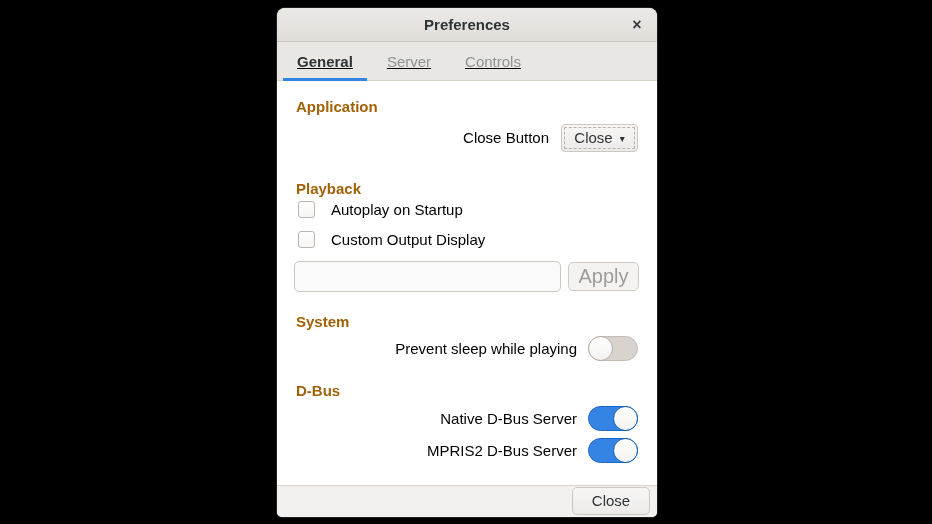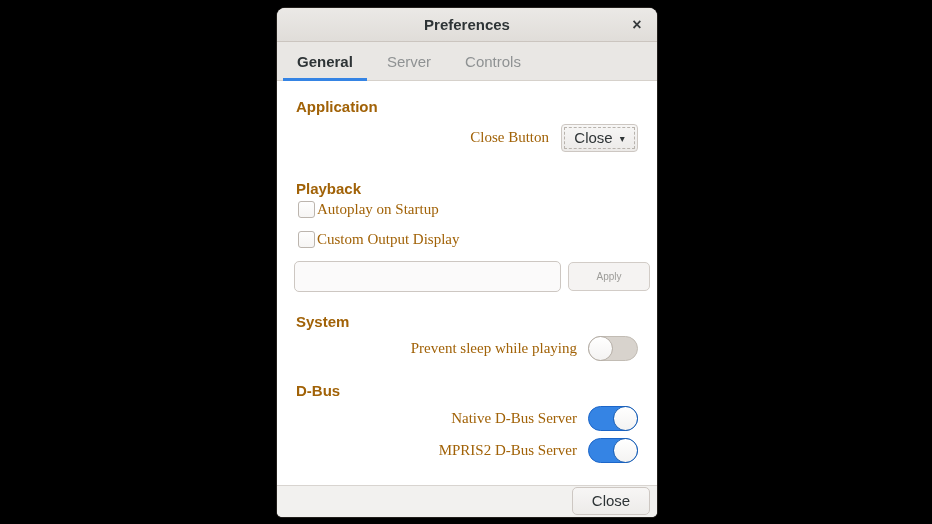--- a/index.html
+++ b/index.html
@@ -51,20 +51,21 @@
   }
   
   .tabbar {
     height: 39px;
     flex: 0 0 39px;
     background: #e9e7e4;
     border-bottom: 1px solid #d6d1cb;
     display: flex;
     align-items: stretch;
     padding-left: 6px;
+    text-decoration: underline;
   }
   .tab {
     position: relative;
     padding: 0 14px;
     margin-right: 6px;
     display: flex;
     align-items: center;
     font-size: 15px;
     color: #8f9293;
     cursor: pointer;
@@ -96,22 +97,21 @@
   }
   .row-right {
     position: absolute;
     right: 19px;
     display: flex;
     align-items: center;
     white-space: nowrap;
   }
   .ctl-label {
     font-size: 15px;
-    color: #a16207;
-    font-family: Liberation Serif, serif;
+    color: #000000;
   }
   
   .dropdown-btn {
     margin-left: 12px;
     width: 77px; height: 28px;
     background: linear-gradient(to bottom, #f7f6f5, #eceae8);
     border: 1px solid #cdc7c2;
     border-radius: 4px;
     outline: 1px dashed #b8b3ad;
     outline-offset: -4px;
@@ -123,21 +123,21 @@
     color: #2e3436;
     cursor: pointer;
   }
   .dropdown-arrow { font-size: 10px; color: #2e3436; transform: translateY(1px); }
   
   .check-row {
     position: absolute;
     left: 21px;
     display: flex;
     align-items: flex-start;
-    gap: 2px;
+    gap: 16px;
     cursor: pointer;
   }
   .checkbox {
     width: 17px; height: 17px;
     background: linear-gradient(to bottom, #fefefe, #f6f5f4);
     border: 1px solid #bcb5ae;
     border-radius: 3px;
     flex: 0 0 17px;
   }
   
@@ -149,25 +149,25 @@
     border: 1px solid #cdc7c2;
     border-radius: 5px;
     font-size: 15px;
     color: #2e3436;
     padding: 0 8px;
     font-family: "Liberation Sans", "DejaVu Sans", sans-serif;
   }
   .apply-btn {
     position: absolute;
     left: 291px; top: 181px;
-    width: 82px; height: 29px;
+    width: 71px; height: 29px;
     background: #f5f3f2;
     border: 1px solid #d2ccc7;
     border-radius: 5px;
-    font-size: 10px;
+    font-size: 20px;
     color: #9d9c99;
     display: flex;
     align-items: center;
     justify-content: center;
     cursor: default;
   }
   
   .switch {
     margin-left: 11px;
     position: relative;

